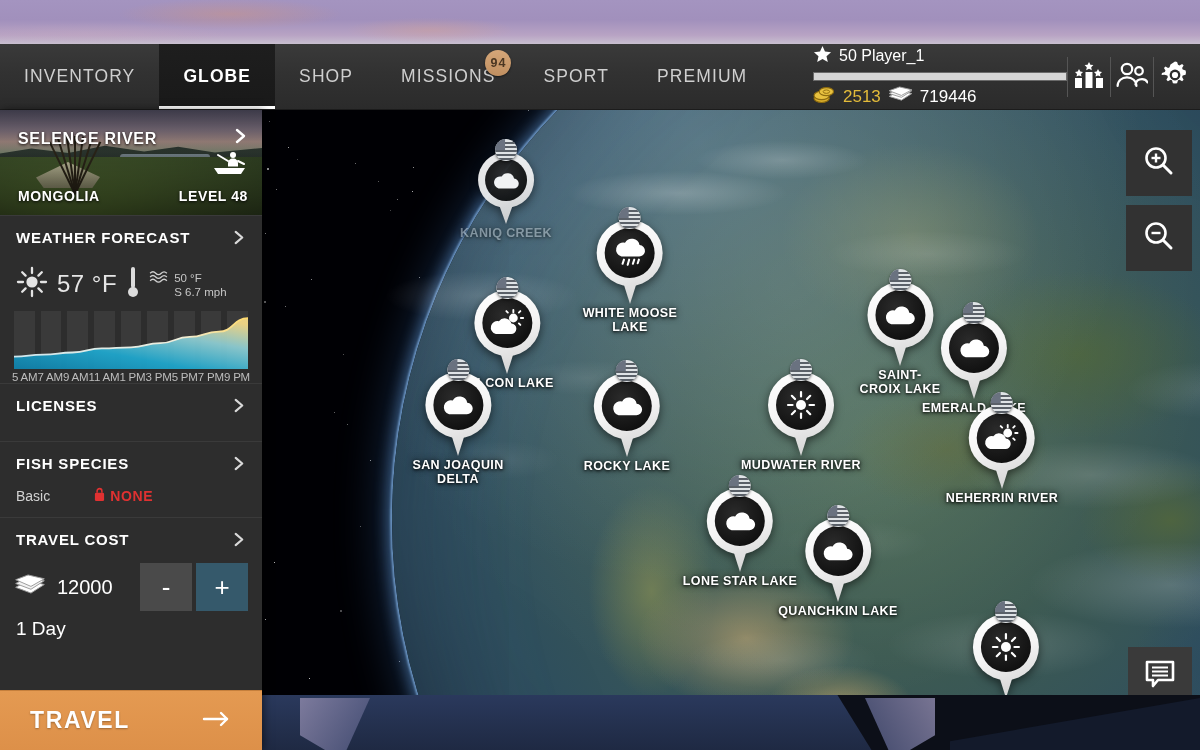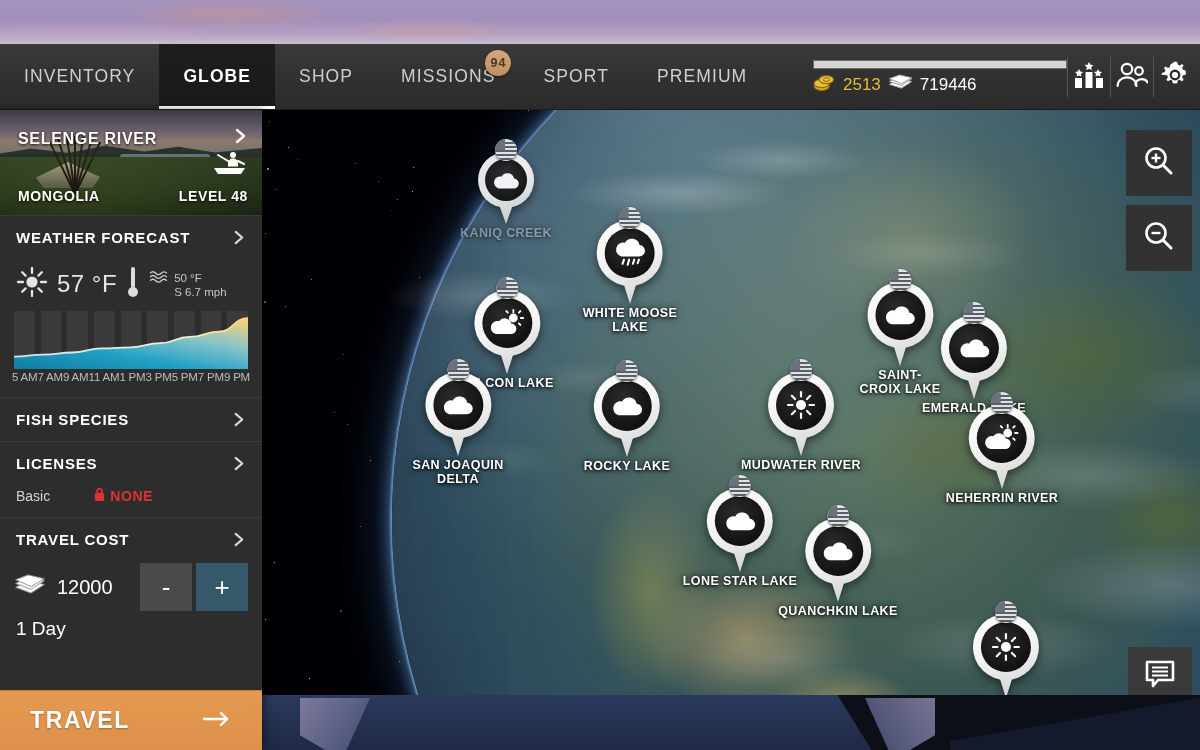--- a/index.html
+++ b/index.html
@@ -859,20 +859,28 @@
         <div class="navitem">
           <span>SPORT</span>
         </div>
         <div class="navitem">
           <span>PREMIUM</span>
         </div>
       </div>
 
     <div class="playerbox">
       <div class="pstats">
+        <div class="prow1">
+          <span>
+            <svg width="19" height="19" viewBox="0 0 20 20">
+                <path d="M10 1l2.6 5.9 6.4.6-4.8 4.3 1.4 6.2L10 14.8 4.4 18l1.4-6.2L1 7.5l6.4-.6z" fill="#fff"></path>
+              </svg>
+          </span>
+          <span>50 Player_1</span>
+        </div>
         <div class="pbar">
             <span id="xpfill" style="width: 0%;"></span>
           </div>
         <div class="prow2">
           <span>
             <svg width="23" height="19" viewBox="0 0 24 20">
               <ellipse cx="9" cy="14" rx="8" ry="4.4" fill="#d8ad2c" stroke="#8e6c10" stroke-width="1.2"></ellipse>
               <ellipse cx="9" cy="11" rx="8" ry="4.4" fill="#e8c13f" stroke="#8e6c10" stroke-width="1.2"></ellipse>
               <ellipse cx="14" cy="7" rx="7.5" ry="4.2" fill="#e8c13f" stroke="#8e6c10" stroke-width="1.2"></ellipse>
               <ellipse cx="14" cy="7" rx="3.4" ry="1.8" fill="none" stroke="#8e6c10" stroke-width="1"></ellipse>
@@ -1051,31 +1059,31 @@
         <span>7 AM</span>
         <span>9 AM</span>
         <span>11 AM</span>
         <span>1 PM</span>
         <span>3 PM</span>
         <span>5 PM</span>
         <span>7 PM</span>
         <span>9 PM</span>
       </div>
 
-    <div class="sectionhead" style="margin-top:14px">
-      <span>FISH SPECIES</span>
+    <div class="sectionhead">
+      <span>LICENSES</span>
       <span class="chev">
         <svg width="15" height="15" viewBox="0 0 16 16">
             <path d="M5 2l7 6-7 6" fill="none" stroke="#d9d9d9" stroke-width="2.3" stroke-linecap="round" stroke-linejoin="round"></path>
           </svg>
       </span>
     </div>
 
-    <div class="sectionhead">
-      <span>LICENSES</span>
+    <div class="sectionhead" style="margin-top:14px">
+      <span>FISH SPECIES</span>
       <span class="chev">
         <svg width="15" height="15" viewBox="0 0 16 16">
             <path d="M5 2l7 6-7 6" fill="none" stroke="#d9d9d9" stroke-width="2.3" stroke-linecap="round" stroke-linejoin="round"></path>
           </svg>
       </span>
     </div>
     <div class="licrow">
       <span class="lbl">Basic</span>
       <span class="val">
         <span>

